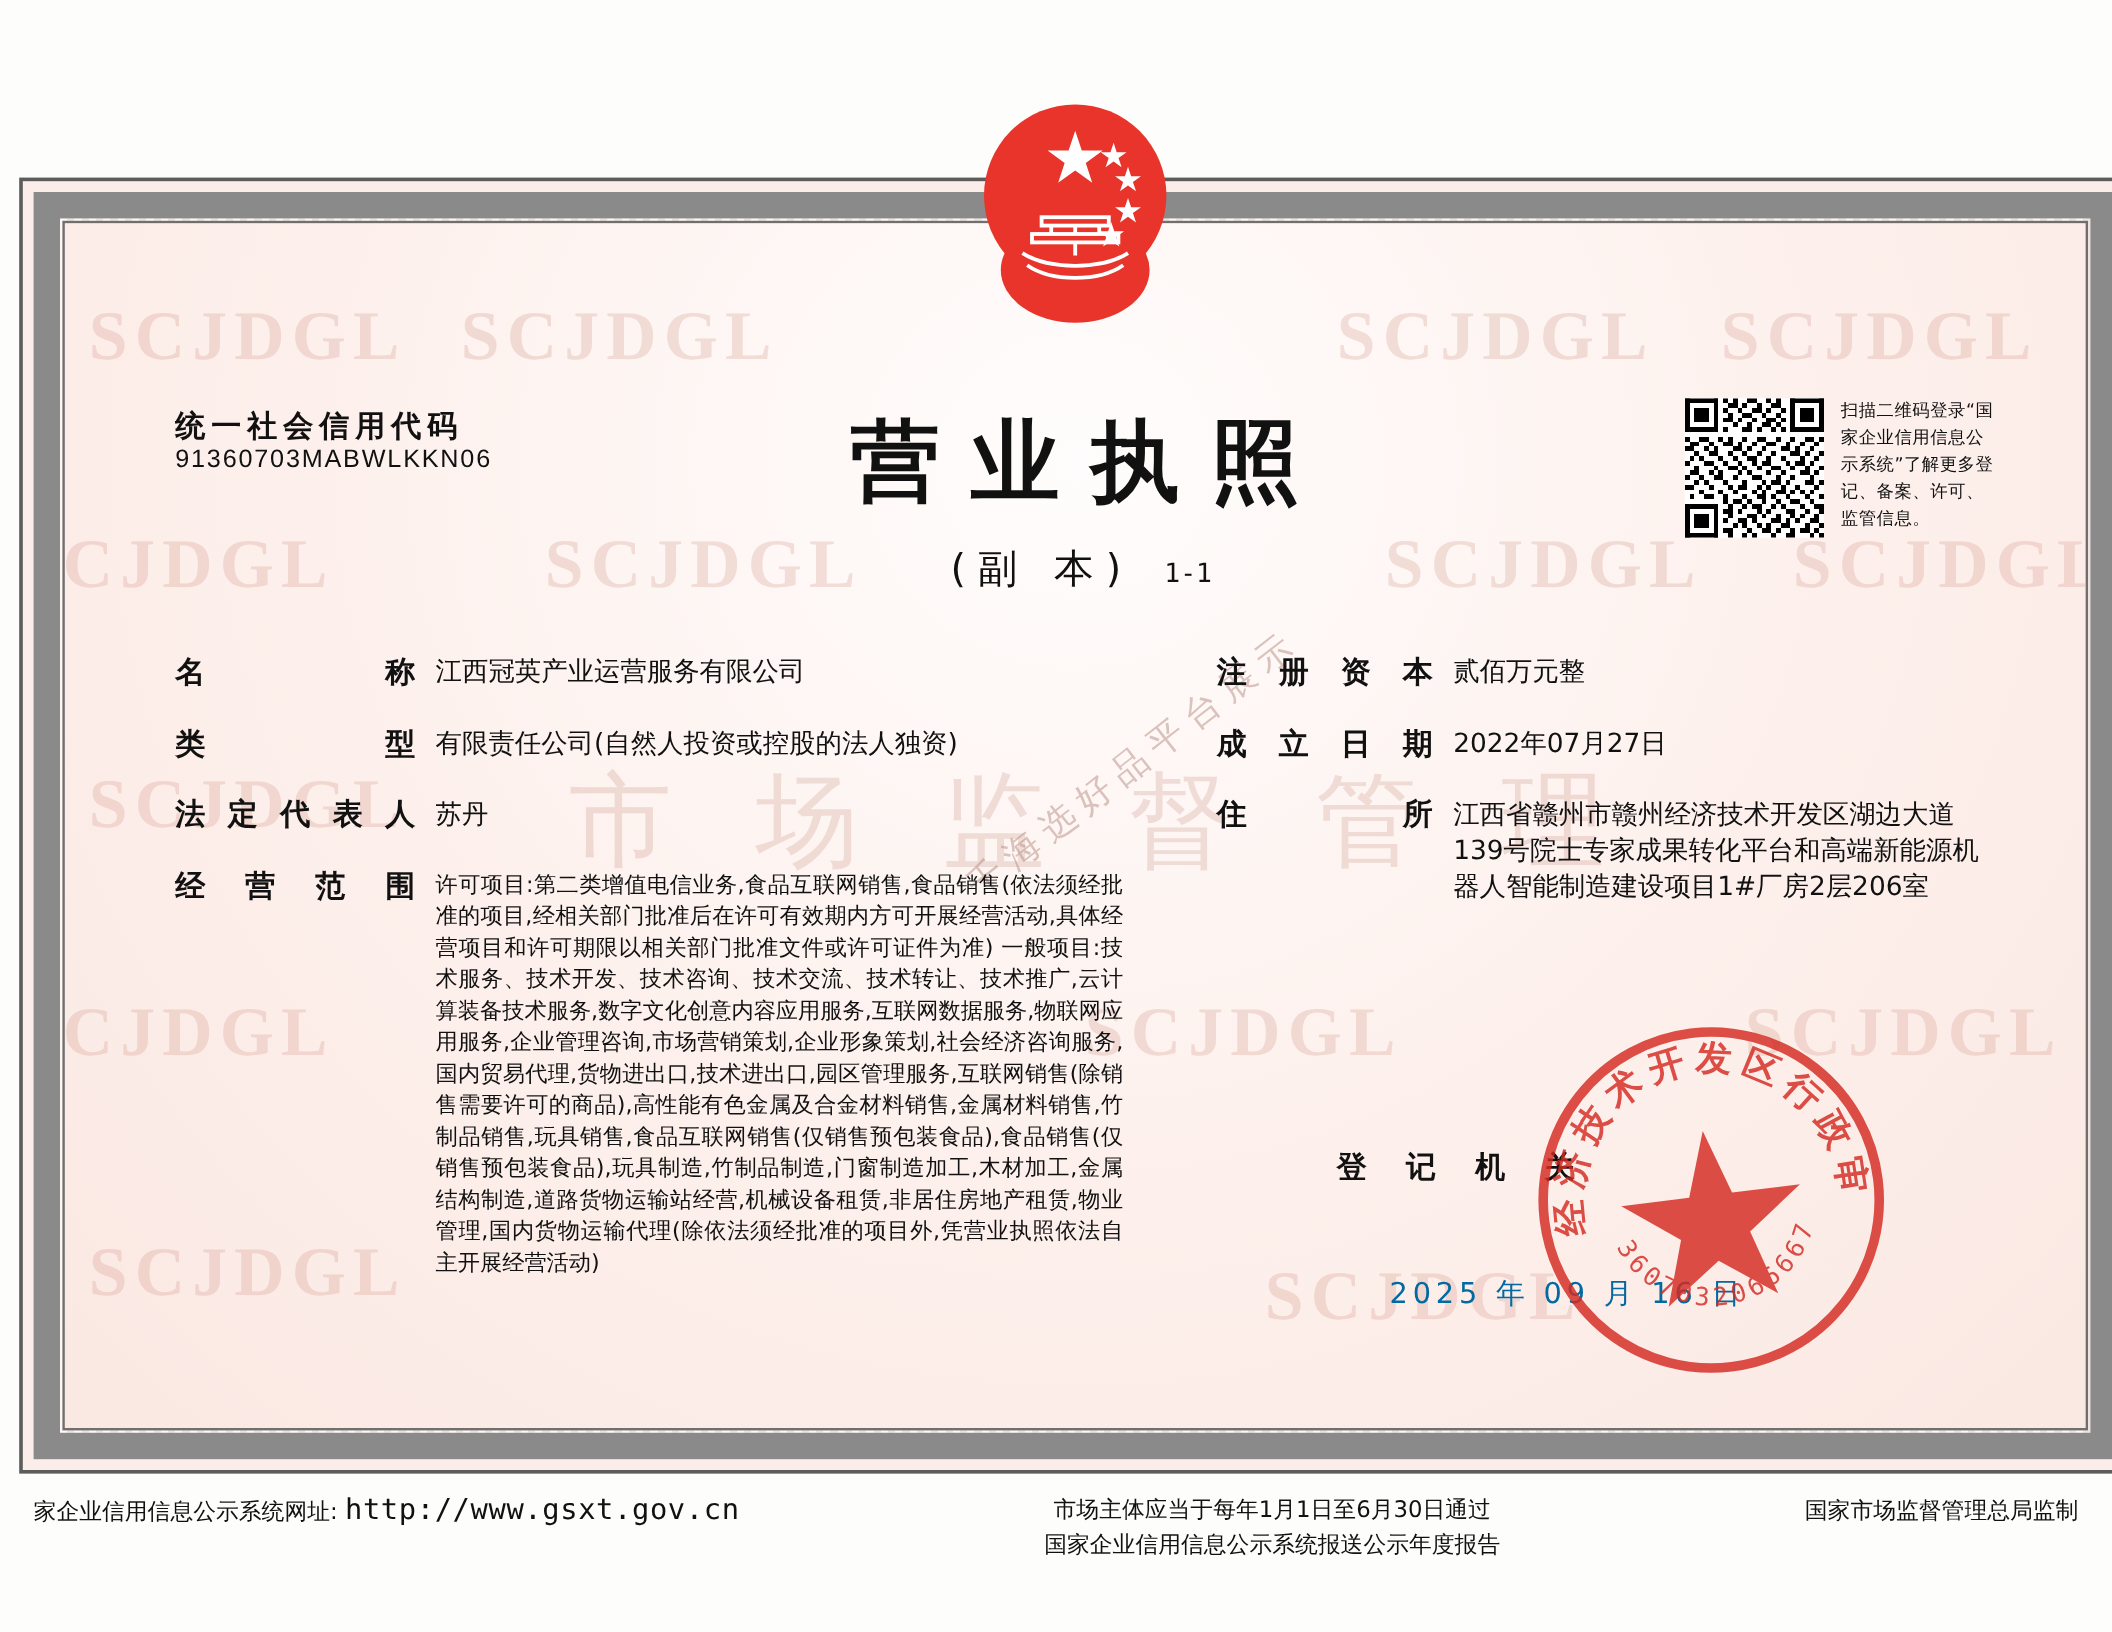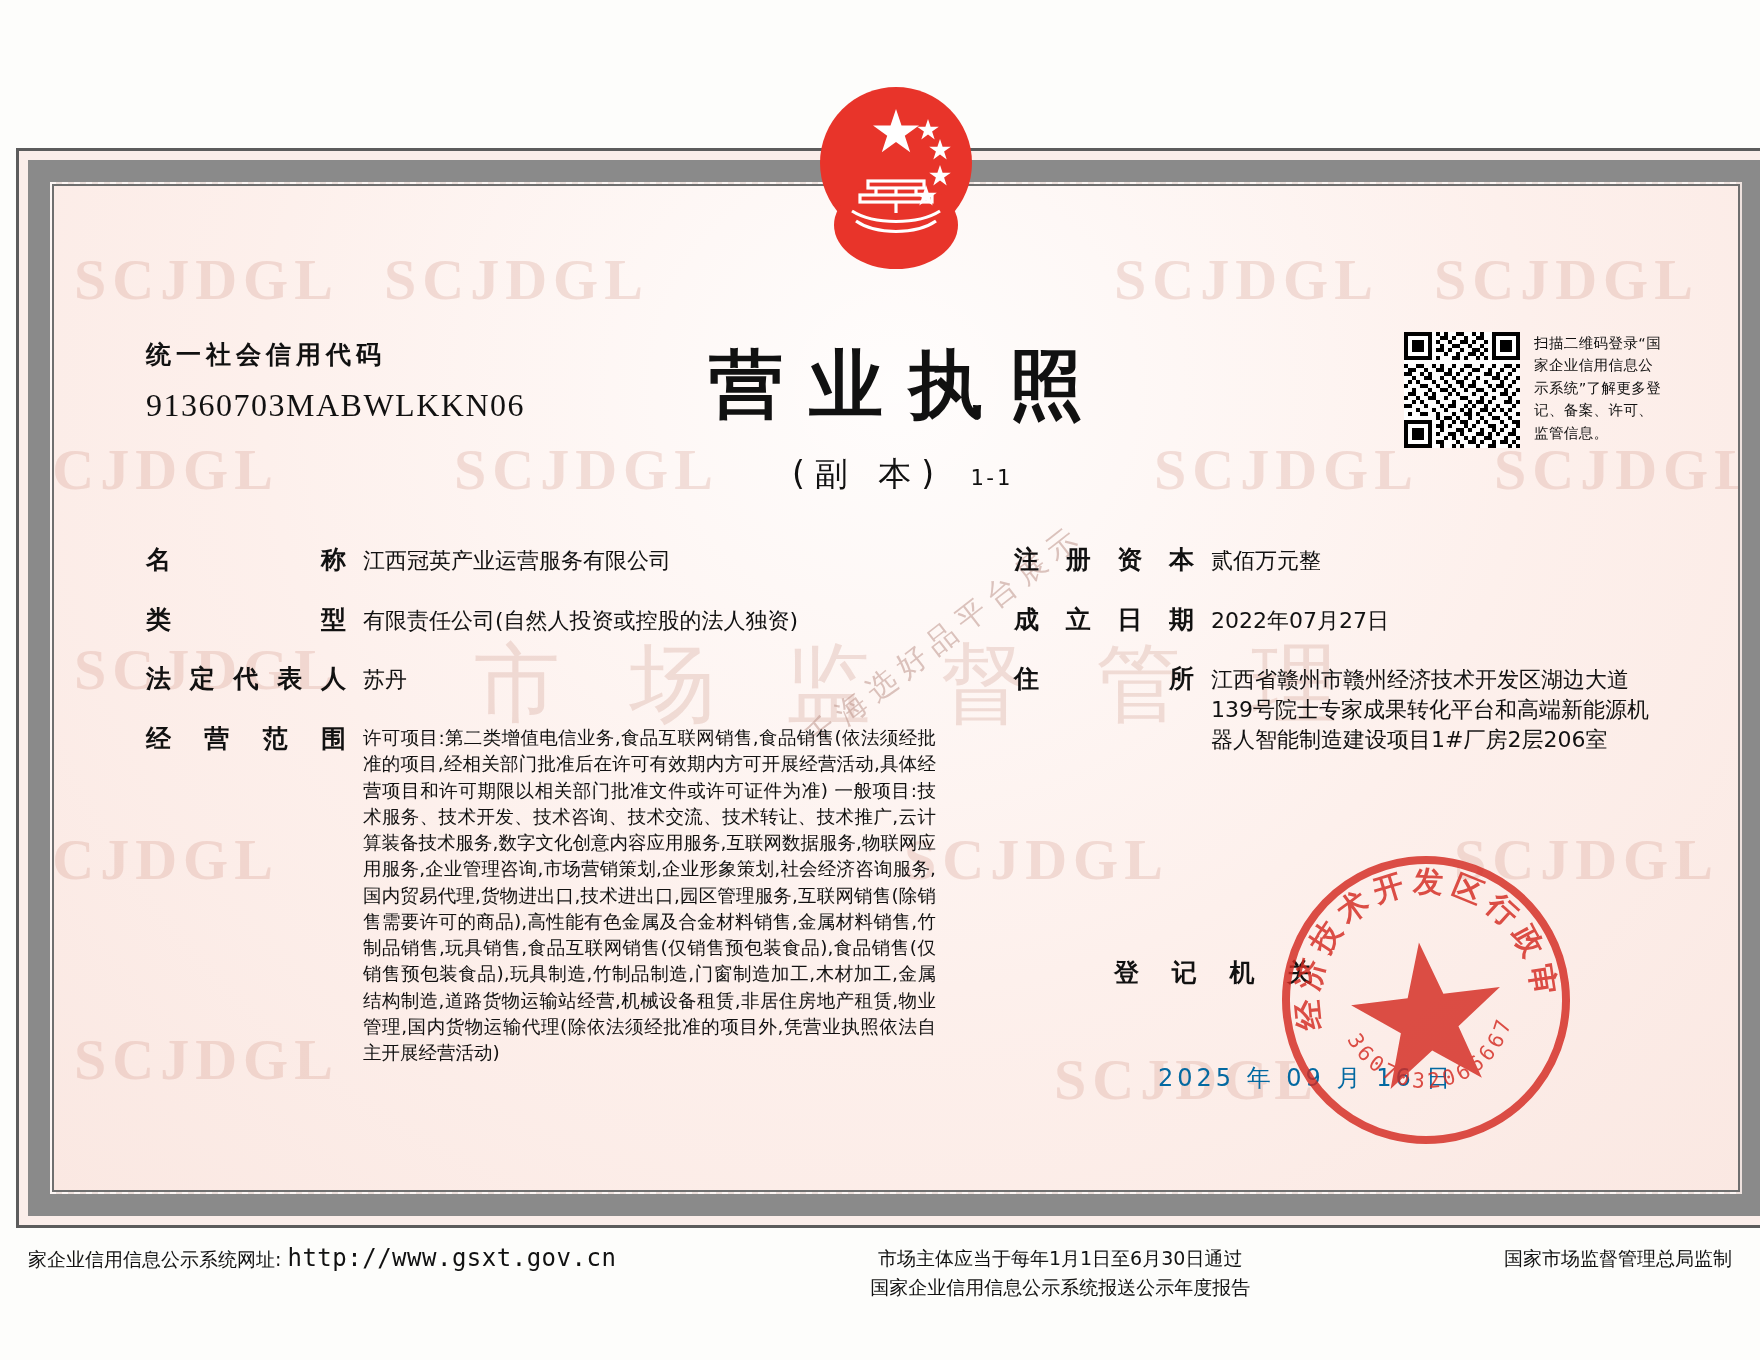--- a/index.html
+++ b/index.html
@@ -183,23 +183,23 @@
     z-index: 4;
   }
   .credit-label {
     font-family: "DejaVu Sans", sans-serif;
     font-size: 25px;
     font-weight: bold;
     letter-spacing: 5px;
     color: #111;
   }
   .credit-value {
-    margin-top: 16px;
-    font-family: Liberation Serif, serif;
-    font-size: 32px;
+    margin-top: 0;
+    font-family: Liberation Sans, sans-serif;
+    font-size: 21px;
     letter-spacing: 1.5px;
     color: #111;
   }
 
   
   .qr-block {
     position: absolute;
     right: 72px;
     top: 146px;
     display: flex;

